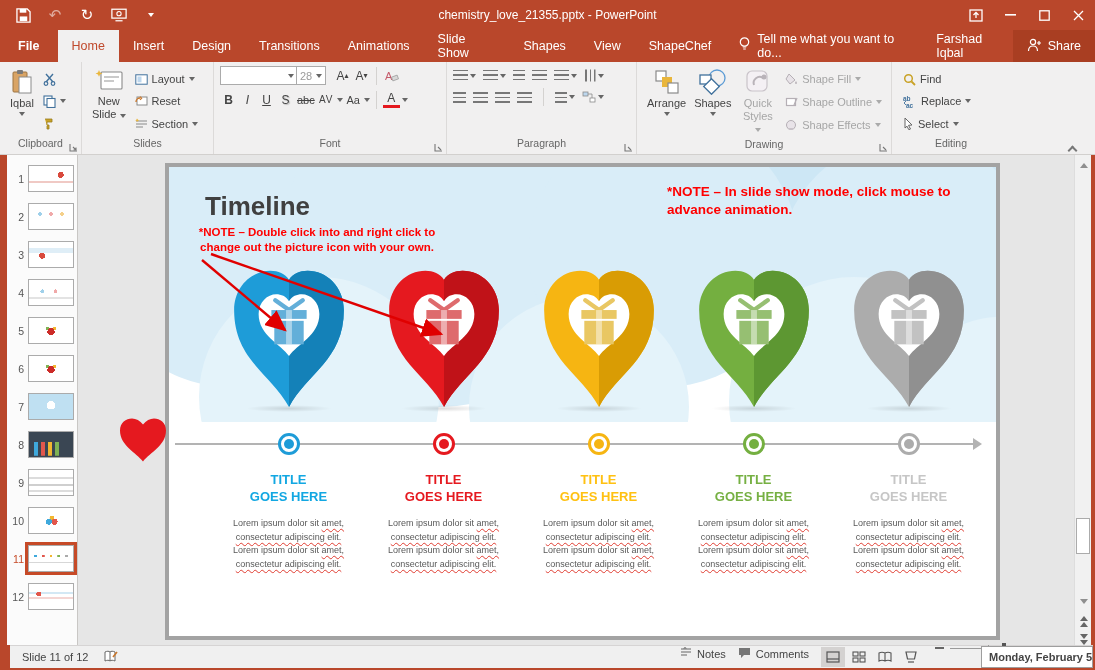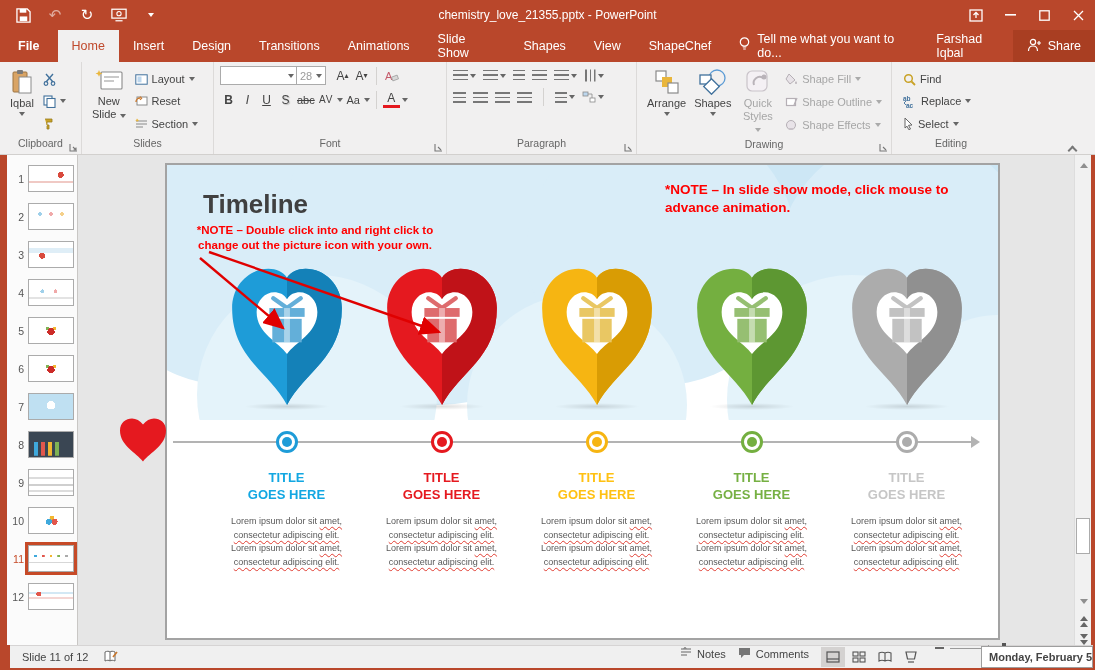--- a/index.html
+++ b/index.html
@@ -50,21 +50,21 @@
 
   
   .main { position:relative; height:490px; display:flex; background:#B9472B; }
   .thumbpanel { width:71px; margin-left:7px; background:#FBFBFB; border-right:1px solid #C9C7C5; padding-top:10px; }
   .thumb { display:flex; align-items:flex-start; gap:4px; margin-bottom:11px; padding-left:3px; }
   .thumb .num { width:14px; text-align:right; font-size:10.5px; color:#555; padding-top:8px; }
   .thumb.sel .num { color:#C64A27; }
   .mini { position:relative; width:46px; height:27px; background:#fff; border:1px solid #ABABAB; }
   .thumb.sel .mini { outline:3px solid #C64A27; }
   .workspace { position:relative; flex:1; background:#E6E6E6; overflow:hidden; }
-  .slide { position:absolute; left:87px; top:8px; width:835px; height:477px; background:#fff; border:2px solid #a3a3a3; overflow:hidden; }
+  .slide { position:absolute; left:87px; top:8px; width:835px; height:477px; background:#fff; border:4px solid #a3a3a3; overflow:hidden; }
 
   .cloud { position:absolute; border-radius:50%; background:#D9EDF8; }
   .cloud.lt { background:#E4F3FA; }
   .cloud.dk { background:#CDE7F5; }
 
   .slide-title { position:absolute; left:36px; top:24px; font-size:26px; font-weight:bold; color:#404040; }
   .note-top { position:absolute; left:498px; top:16px; width:305px; color:#FF0000; font-weight:bold; font-size:13.5px; line-height:1.3; }
   .note-left { position:absolute; left:14px; top:58px; width:268px; color:#FF0000; font-weight:bold; font-size:11.5px; line-height:1.3; text-align:center; }
 
   .pins { position:absolute; left:42px; top:97px; width:775px; display:flex; }

